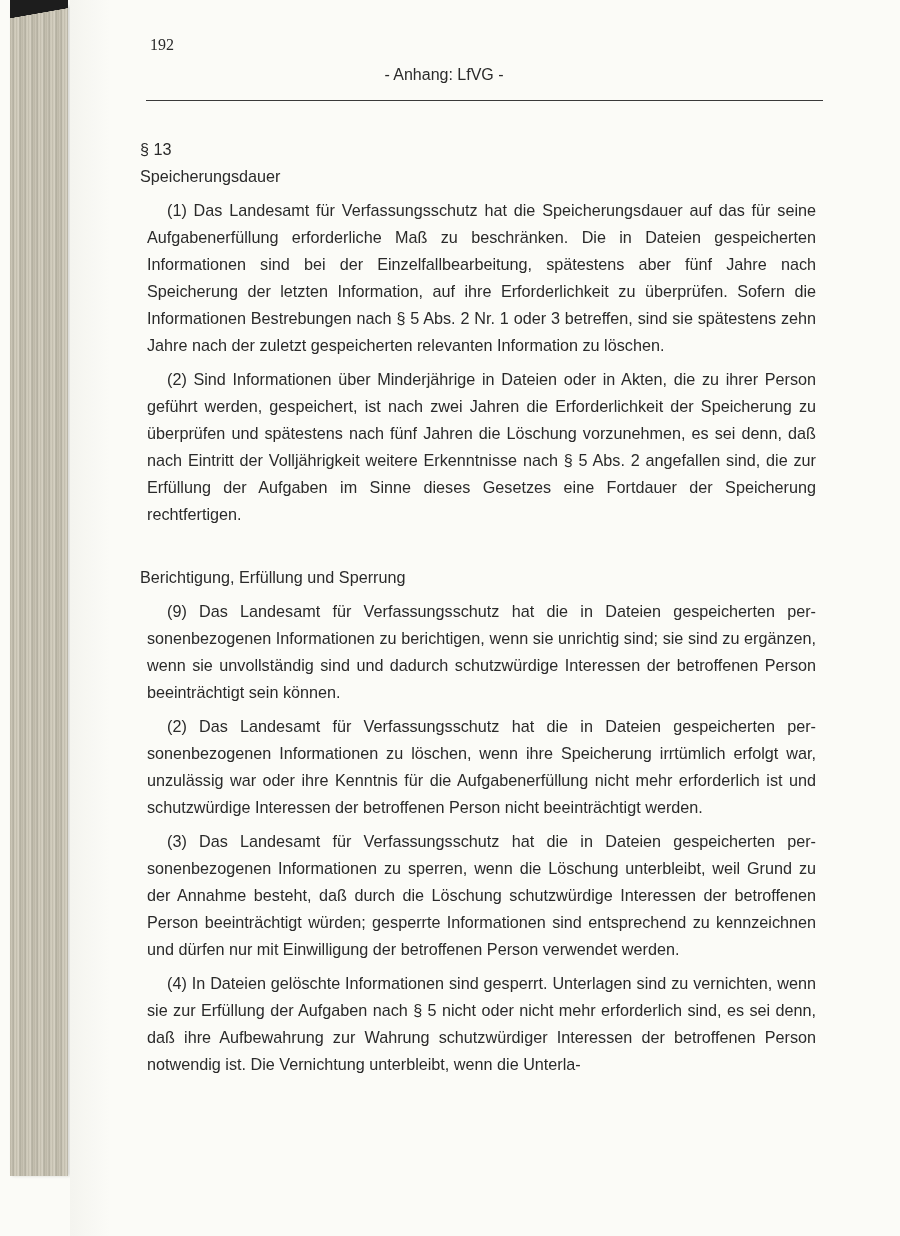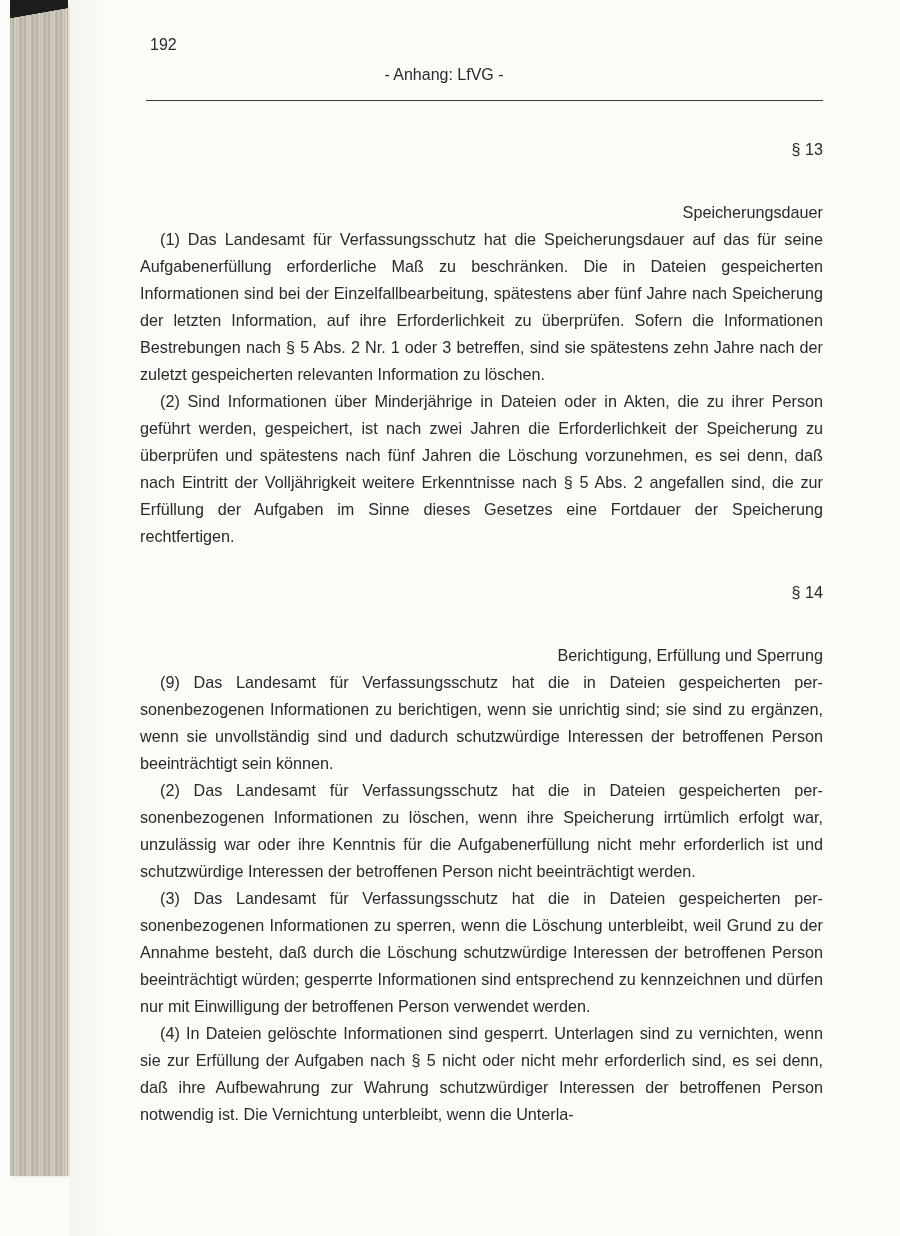--- a/index.html
+++ b/index.html
@@ -42,20 +42,21 @@
       top: 0;
       width: 830px;
       height: 1236px;
       background: linear-gradient(90deg, #f4f4ef 0px, #fbfbf7 40px);
     }
     .page-number {
       position: absolute;
       left: 150px;
       top: 36px;
       font-size: 16px;
+      font-family: Liberation Serif, serif;
     }
     .running-header {
       position: absolute;
       left: 0;
       width: 888px;
       top: 66px;
       text-align: center;
       font-size: 16px;
     }
     .header-rule {
@@ -68,31 +69,30 @@
     }
     .content {
       position: absolute;
       left: 140px;
       top: 136px;
       width: 683px;
       font-size: 16.2px;
       line-height: 27px;
     }
     .section-head {
-      text-align: right;
+      text-align: left;
     }
     .section-num {
       display: block;
     }
     .section-title {
       display: block;
-      margin-top: 36px;
     }
     .para {
-      margin: 0;
+      margin: 7px;
       text-align: justify;
       text-indent: 20px;
       hyphens: manual;
     }
     .section-gap {
       height: 29px;
     }
   </style>
 </head>
 <body>
@@ -113,21 +113,20 @@
       <span class="section-title">Speicherungsdauer</span>
     </div>
     <p class="para">(1) Das Landesamt für Verfassungsschutz hat die Speicherungsdauer auf das für seine Aufgabenerfüllung erforderliche Maß zu beschränken. Die in Dateien gespeicherten Informationen sind bei der Einzelfallbearbeitung, spätestens aber fünf Jahre nach Speicherung der letzten Information, auf ihre Erforderlichkeit zu über­prüfen. Sofern die Informationen Bestrebungen nach § 5 Abs. 2 Nr. 1 oder 3 betref­fen, sind sie spätestens zehn Jahre nach der zuletzt gespeicherten relevanten Infor­mation zu löschen.</p>
     <p class="para">(2) Sind Informationen über Minderjährige in Dateien oder in Akten, die zu ihrer Person geführt werden, gespeichert, ist nach zwei Jahren die Erforderlichkeit der Speicherung zu überprüfen und spätestens nach fünf Jahren die Löschung vor­zunehmen, es sei denn, daß nach Eintritt der Volljährigkeit weitere Erkenntnisse nach § 5 Abs. 2 angefallen sind, die zur Erfüllung der Aufgaben im Sinne dieses Ge­setzes eine Fortdauer der Speicherung rechtfertigen.</p>
   </div>
 
   <div class="section-gap"></div>
 
   <div class="section">
     <div class="section-head">
-      <span class="section-num">§ 14</span>
       <span class="section-title">Berichtigung, Erfüllung und Sperrung</span>
     </div>
     <p class="para">(9) Das Landesamt für Verfassungsschutz hat die in Dateien gespeicherten per­sonenbezogenen Informationen zu berichtigen, wenn sie unrichtig sind; sie sind zu ergänzen, wenn sie unvollständig sind und dadurch schutzwürdige Interessen der betroffenen Person beeinträchtigt sein können.</p>
     <p class="para">(2) Das Landesamt für Verfassungsschutz hat die in Dateien gespeicherten per­sonenbezogenen Informationen zu löschen, wenn ihre Speicherung irrtümlich erfolgt war, unzulässig war oder ihre Kenntnis für die Aufgabenerfüllung nicht mehr erfor­derlich ist und schutzwürdige Interessen der betroffenen Person nicht beeinträchtigt werden.</p>
     <p class="para">(3) Das Landesamt für Verfassungsschutz hat die in Dateien gespeicherten per­sonenbezogenen Informationen zu sperren, wenn die Löschung unterbleibt, weil Grund zu der Annahme besteht, daß durch die Löschung schutzwürdige Interessen der betroffenen Person beeinträchtigt würden; gesperrte Informationen sind ent­sprechend zu kennzeichnen und dürfen nur mit Einwilligung der betroffenen Person verwendet werden.</p>
     <p class="para">(4) In Dateien gelöschte Informationen sind gesperrt. Unterlagen sind zu vernich­ten, wenn sie zur Erfüllung der Aufgaben nach § 5 nicht oder nicht mehr erforderlich sind, es sei denn, daß ihre Aufbewahrung zur Wahrung schutzwürdiger Interessen der betroffenen Person notwendig ist. Die Vernichtung unterbleibt, wenn die Unterla-</p>
   </div>
 
 </div>
 

